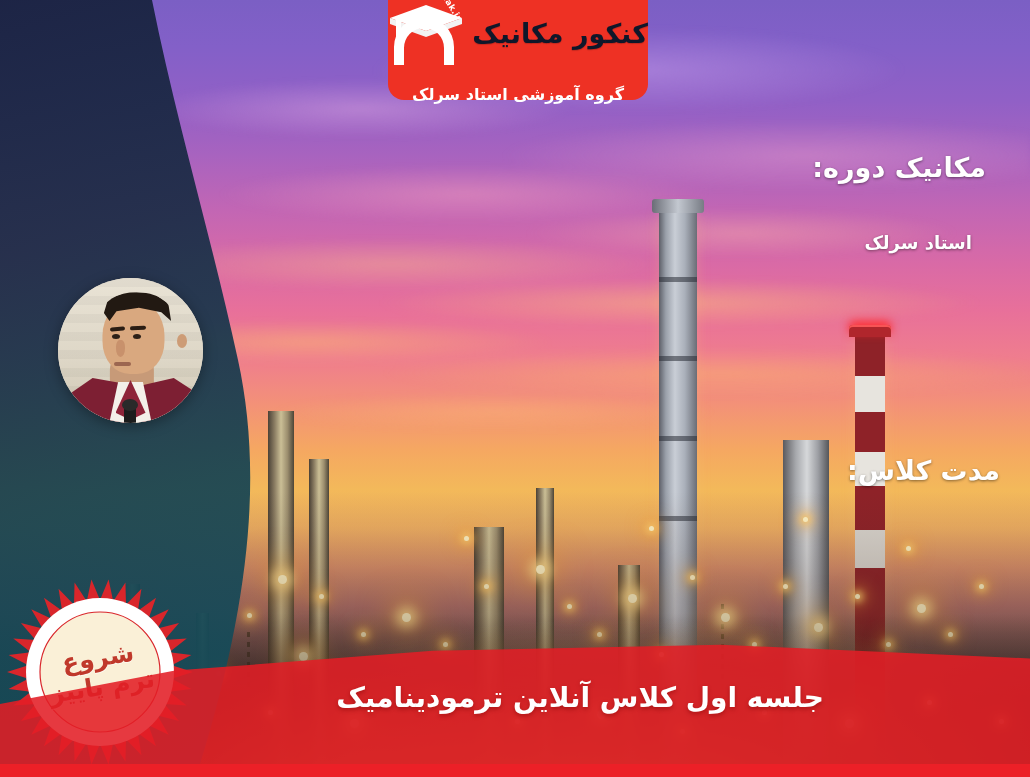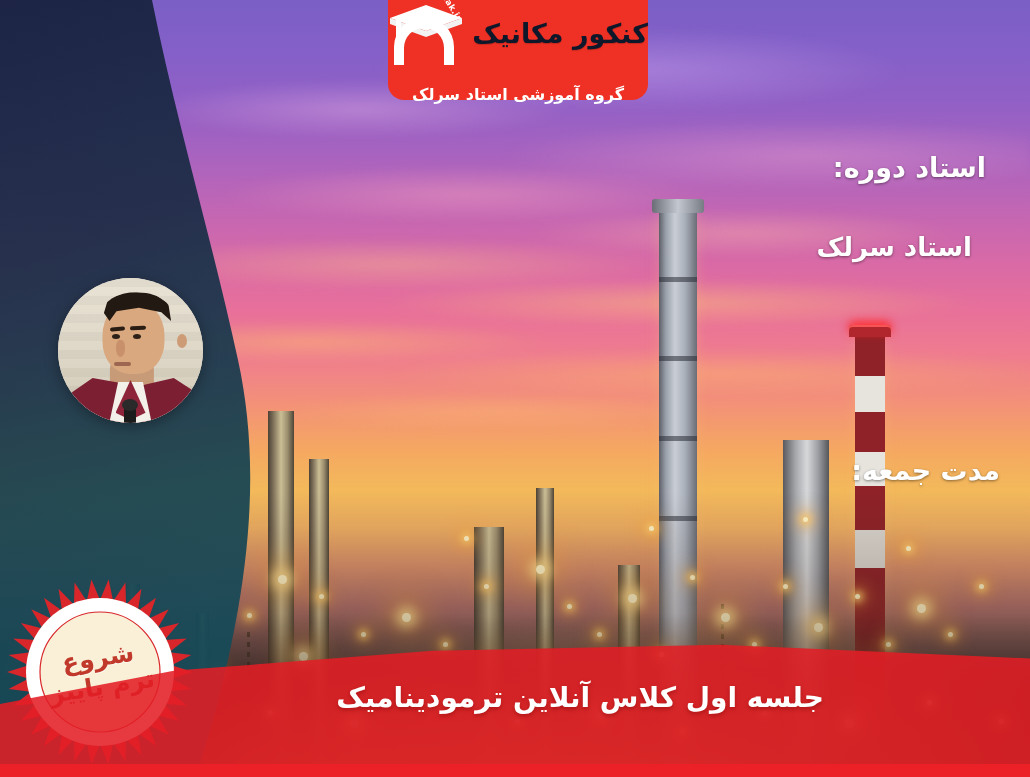--- a/index.html
+++ b/index.html
@@ -171,21 +171,21 @@
     white-space:nowrap;
   }
 
   
   .side-label {
     position:absolute; color:#ffffff; font-weight:bold;
     text-align:right; direction:rtl; line-height:1.2;
     text-shadow:0 1px 3px rgba(0,0,0,.45);
   }
   #lbl-instructor { right:44px; top:152px; width:210px; font-size:27px; }
-  #val-instructor { right:58px; top:232px; width:200px; font-size:26px; }
+  #val-instructor { right:58px; top:232px; width:200px; font-size:18px; }
   #lbl-duration   { right:30px; top:455px; width:210px; font-size:27px; }
   #val-duration   { right:14px; top:518px; width:230px; font-size:26px; }
 
   
   .portrait {
     position:absolute; left:58px; top:278px; width:145px; height:145px;
     border-radius:50%; overflow:hidden;
     box-shadow:0 3px 14px rgba(0,0,0,.35);
     background:#d9d2c6;
   }
@@ -358,21 +358,21 @@
           <rect x="8" y="17" width="5" height="20" fill="#ffffff"></rect>
 
           <path d="M6,64 L6,46 A30,30 0 0,1 66,46 L66,64 L56,64 L56,47 A20,20 0 0,0 16,47 L16,64 Z" fill="#ffffff"></path>
         </svg>
         <span class="logo-url">OstadSarlak.ir</span>
       </div>
     </div>
     <div class="logo-sub">گروه آموزشی استاد سرلک</div>
   </div>
 
-  <div class="side-label" id="lbl-instructor">استاد دوره:</div>
+  <div class="side-label" id="lbl-instructor">مکانیک دوره:</div>
   <div class="side-label" id="val-instructor">استاد سرلک</div>
 
   <div class="portrait">
     <div class="bg"></div>
     <div class="p-neck"></div>
     <div class="p-jacket-l"></div>
     <div class="p-jacket-r"></div>
     <div class="p-shirt"></div>
     <div class="p-lapel"></div>
     <div class="p-head"></div>
@@ -380,21 +380,21 @@
     <div class="p-hair"></div>
     <div class="p-brow-l"></div>
     <div class="p-brow-r"></div>
     <div class="p-eye-l"></div>
     <div class="p-eye-r"></div>
     <div class="p-nose"></div>
     <div class="p-mouth"></div>
     <div class="p-mic"></div>
   </div>
 
-  <div class="side-label" id="lbl-duration">مدت جمعه:</div>
+  <div class="side-label" id="lbl-duration">مدت کلاس:</div>
 
   <div class="burst">
     <svg viewBox="0 0 188 188" xmlns="http://www.w3.org/2000/svg">
       <g id="spikes" fill="#d9262b">
           <path d="M94,22 L102.58095743008708,1.3967216045617903 L107.22996528279306,23.225936822759067 Z M107.22996528279306,23.225936822759067 L119.45065807670372,4.550215184927822 L120.00939996547501,26.861999482886375 Z M120.00939996547501,26.861999482886375 L135.45366708721807,10.749813903979202 L131.90311572716962,32.784366227467785 Z M131.90311572716962,32.784366227467785 L150.04502118327085,19.784397862937723 L142.50608634255212,40.79135796011255 Z M142.50608634255212,40.79135796011255 L162.7278293015213,31.34630514087018 L151.45724036417727,50.61030618069355 Z M151.45724036417727,50.61030618069355 L173.0701936228541,45.041808852405914 L158.4517569775645,61.90683838408925 Z M158.4517569775645,61.90683838408925 L180.7199173346051,60.40452504459477 L163.25144630844295,74.29626471481004 Z M163.25144630844295,74.29626471481004 L185.41649827060286,76.91129484305895 L165.6928606932425,87.35667811864226 Z M165.6928606932425,87.35667811864226 L187,94 L165.6928606932425,100.64332188135774 Z M165.6928606932425,100.64332188135774 L185.41649827060286,111.08870515694105 L163.25144630844295,113.70373528518996 Z M163.25144630844295,113.70373528518996 L180.7199173346051,127.59547495540522 L158.4517569775645,126.09316161591076 Z M158.4517569775645,126.09316161591076 L173.0701936228541,142.9581911475941 L151.45724036417727,137.38969381930644 Z M151.45724036417727,137.38969381930644 L162.7278293015213,156.6536948591298 L142.50608634255212,147.20864203988745 Z M142.50608634255212,147.20864203988745 L150.04502118327085,168.21560213706226 L131.90311572716962,155.21563377253221 Z M131.90311572716962,155.21563377253221 L135.45366708721807,177.2501860960208 L120.00939996547504,161.1380005171136 Z M120.00939996547504,161.1380005171136 L119.45065807670372,183.44978481507218 L107.22996528279306,164.77406317724092 Z M107.22996528279306,164.77406317724092 L102.58095743008711,186.60327839543822 L94,166 Z M94,166 L85.41904256991295,186.60327839543822 L80.77003471720695,164.77406317724092 Z M80.77003471720695,164.77406317724092 L68.54934192329634,183.44978481507218 L67.99060003452497,161.1380005171136 Z M67.99060003452497,161.1380005171136 L52.546332912781985,177.2501860960208 L56.09688427283037,155.21563377253221 Z M56.09688427283037,155.21563377253221 L37.95497881672917,168.21560213706226 L45.493913657447884,147.20864203988745 Z M45.493913657447884,147.20864203988745 L25.272170698478718,156.65369485912984 L36.542759635822755,137.38969381930644 Z M36.542759635822755,137.38969381930644 L14.929806377145894,142.9581911475941 L29.5482430224355,126.09316161591073 Z M29.5482430224355,126.09316161591073 L7.280082665394914,127.59547495540522 L24.748553691557035,113.70373528518998 Z M24.748553691557035,113.70373528518998 L2.583501729397142,111.08870515694109 L22.307139306757506,100.64332188135774 Z M22.307139306757506,100.64332188135774 L1,94.00000000000001 L22.307139306757506,87.35667811864228 Z M22.307139306757506,87.35667811864228 L2.5835017293971276,76.91129484305894 L24.748553691557035,74.29626471481004 Z M24.748553691557035,74.29626471481004 L7.2800826653949,60.4045250445948 L29.5482430224355,61.90683838408928 Z M29.5482430224355,61.90683838408928 L14.929806377145894,45.04180885240591 L36.54275963582275,50.610306180693556 Z M36.54275963582275,50.610306180693556 L25.27217069847873,31.34630514087015 L45.49391365744784,40.79135796011258 Z M45.49391365744784,40.79135796011258 L37.954978816729145,19.784397862937723 L56.09688427283036,32.78436622746779 Z M56.09688427283036,32.78436622746779 L52.54633291278196,10.749813903979188 L67.99060003452499,26.861999482886375 Z M67.99060003452499,26.861999482886375 L68.54934192329627,4.550215184927822 L80.7700347172069,23.22593682275908 Z M80.7700347172069,23.22593682275908 L85.41904256991292,1.3967216045617903 L93.99999999999999,22 Z " fill="#d9262b"></path>
           <circle cx="94" cy="94" r="74" fill="#d9262b"></circle>
         </g>
       <circle cx="94" cy="94" r="74" fill="#ffffff"></circle>
       <circle cx="94" cy="94" r="60" fill="#faf0d7" stroke="#d9262b" stroke-width="1.2"></circle>
     </svg>

